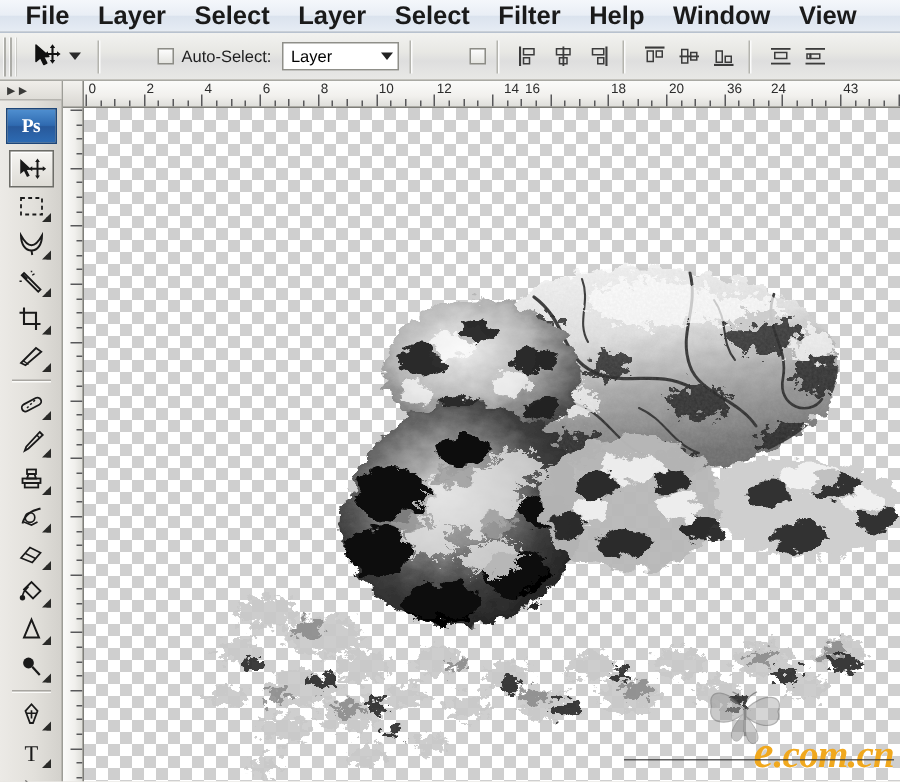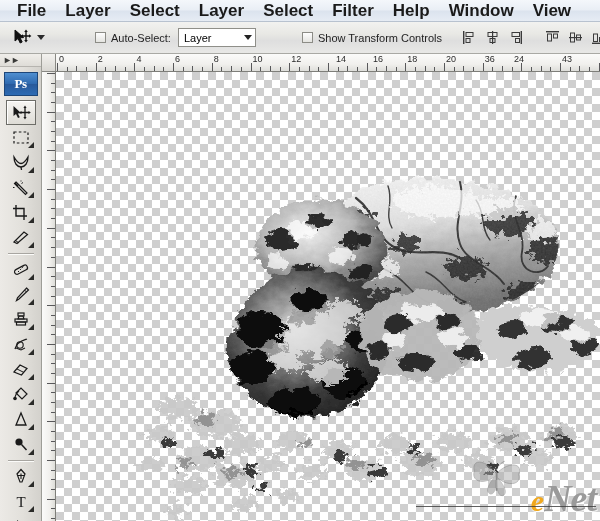--- a/index.html
+++ b/index.html
@@ -222,21 +222,20 @@
       <div class="combo">
         <span>Layer</span>
         <span class="caret"></span>
       </div>
     </div>
 
     <div class="opt-sep"></div>
 
     <div class="opt-group">
       <span class="chk"></span>
-      <span class="opt-label">Show Transform Controls</span>
     </div>
 
     <div class="opt-sep"></div>
 
     <div class="align-group">
       <div class="align-btn">
         <svg width="15" height="15" viewBox="0 0 15 15">
           <rect x="1" y="1" width="1.4" height="13" fill="#3b3b3b"></rect>
           <rect x="4" y="2.5" width="7" height="4" fill="none" stroke="#3b3b3b"></rect>
           <rect x="4" y="8.5" width="4" height="4" fill="none" stroke="#3b3b3b"></rect>
@@ -498,21 +497,21 @@
       <div class="tlabel" style="left: 233.2px;">12</div>
       <div class="tick mid" style="left: 252.55px;"></div>
       <div class="tick minor" style="left: 242.875px;"></div>
       <div class="tick minor" style="left: 262.225px;"></div>
       <div class="tick major" style="left: 271.9px;"></div>
       <div class="tlabel" style="left: 278px;">14</div>
       <div class="tick mid" style="left: 291.25px;"></div>
       <div class="tick minor" style="left: 281.575px;"></div>
       <div class="tick minor" style="left: 300.925px;"></div>
       <div class="tick major" style="left: 310.6px;"></div>
-      <div class="tlabel" style="left: 315px;">16</div>
+      <div class="tlabel" style="left: 292px;">16</div>
       <div class="tick mid" style="left: 329.95px;"></div>
       <div class="tick minor" style="left: 320.275px;"></div>
       <div class="tick minor" style="left: 339.625px;"></div>
       <div class="tick major" style="left: 349.3px;"></div>
       <div class="tlabel" style="left: 349.3px;">18</div>
       <div class="tick mid" style="left: 368.65px;"></div>
       <div class="tick minor" style="left: 358.975px;"></div>
       <div class="tick minor" style="left: 378.325px;"></div>
       <div class="tick major" style="left: 388px;"></div>
       <div class="tlabel" style="left: 388px;">20</div>
@@ -798,18 +797,18 @@
         <path d="M26 18 C40 4, 58 6, 52 20 C56 32, 40 36, 26 24 Z" fill="#b0b0b0" stroke="#6a6a6a" stroke-width="1"></path>
         <path d="M24 22 C16 30, 10 42, 18 44 C24 44, 25 32, 25 24 Z" fill="#8c8c8c" stroke="#6a6a6a" stroke-width="0.8"></path>
         <path d="M26 24 C34 32, 40 44, 32 46 C26 46, 25 34, 25 26 Z" fill="#a2a2a2" stroke="#6a6a6a" stroke-width="0.8"></path>
         <path d="M25 14 L25 40" stroke="#4a4a4a" stroke-width="2"></path>
         <path d="M25 14 C22 8, 18 5, 15 4 M25 14 C28 8, 32 5, 35 4" stroke="#4a4a4a" stroke-width="1" fill="none"></path>
       </g>
     </svg>
 
     <div class="watermark">
       <span class="wm-e">e</span>
-      <span class="wm-net">Net</span>
+      <span class="wm-dom">.com.cn</span>
       <div class="wm-rule"></div>
     </div>
   </div>
 
 </div>
 
 </body></html>

